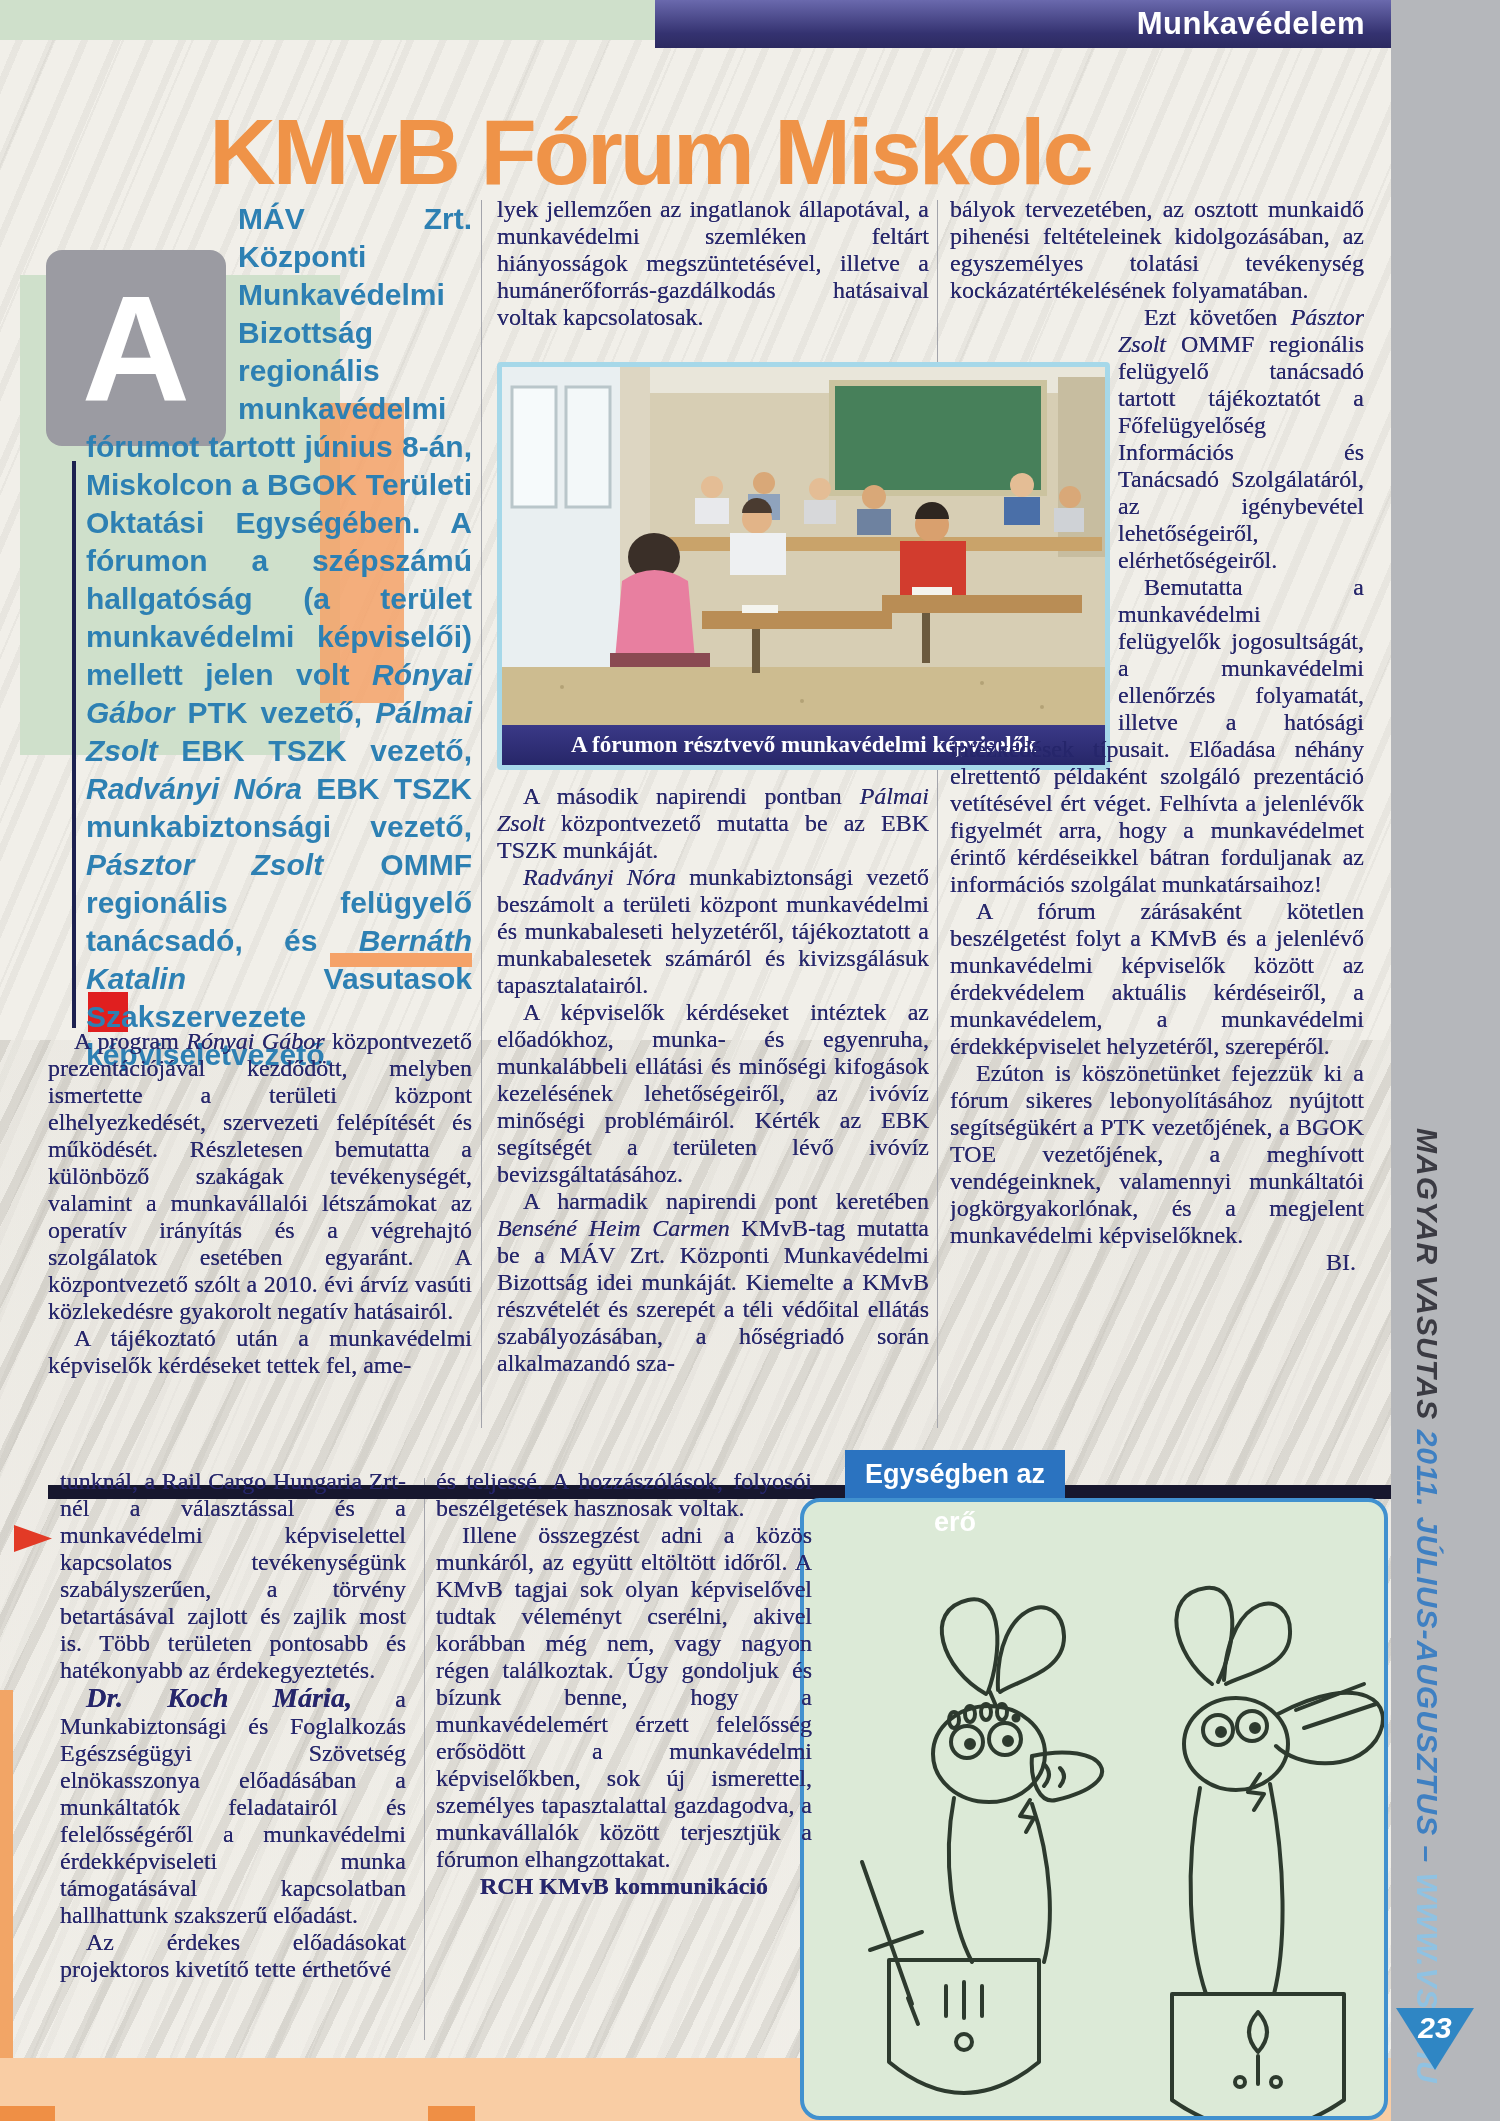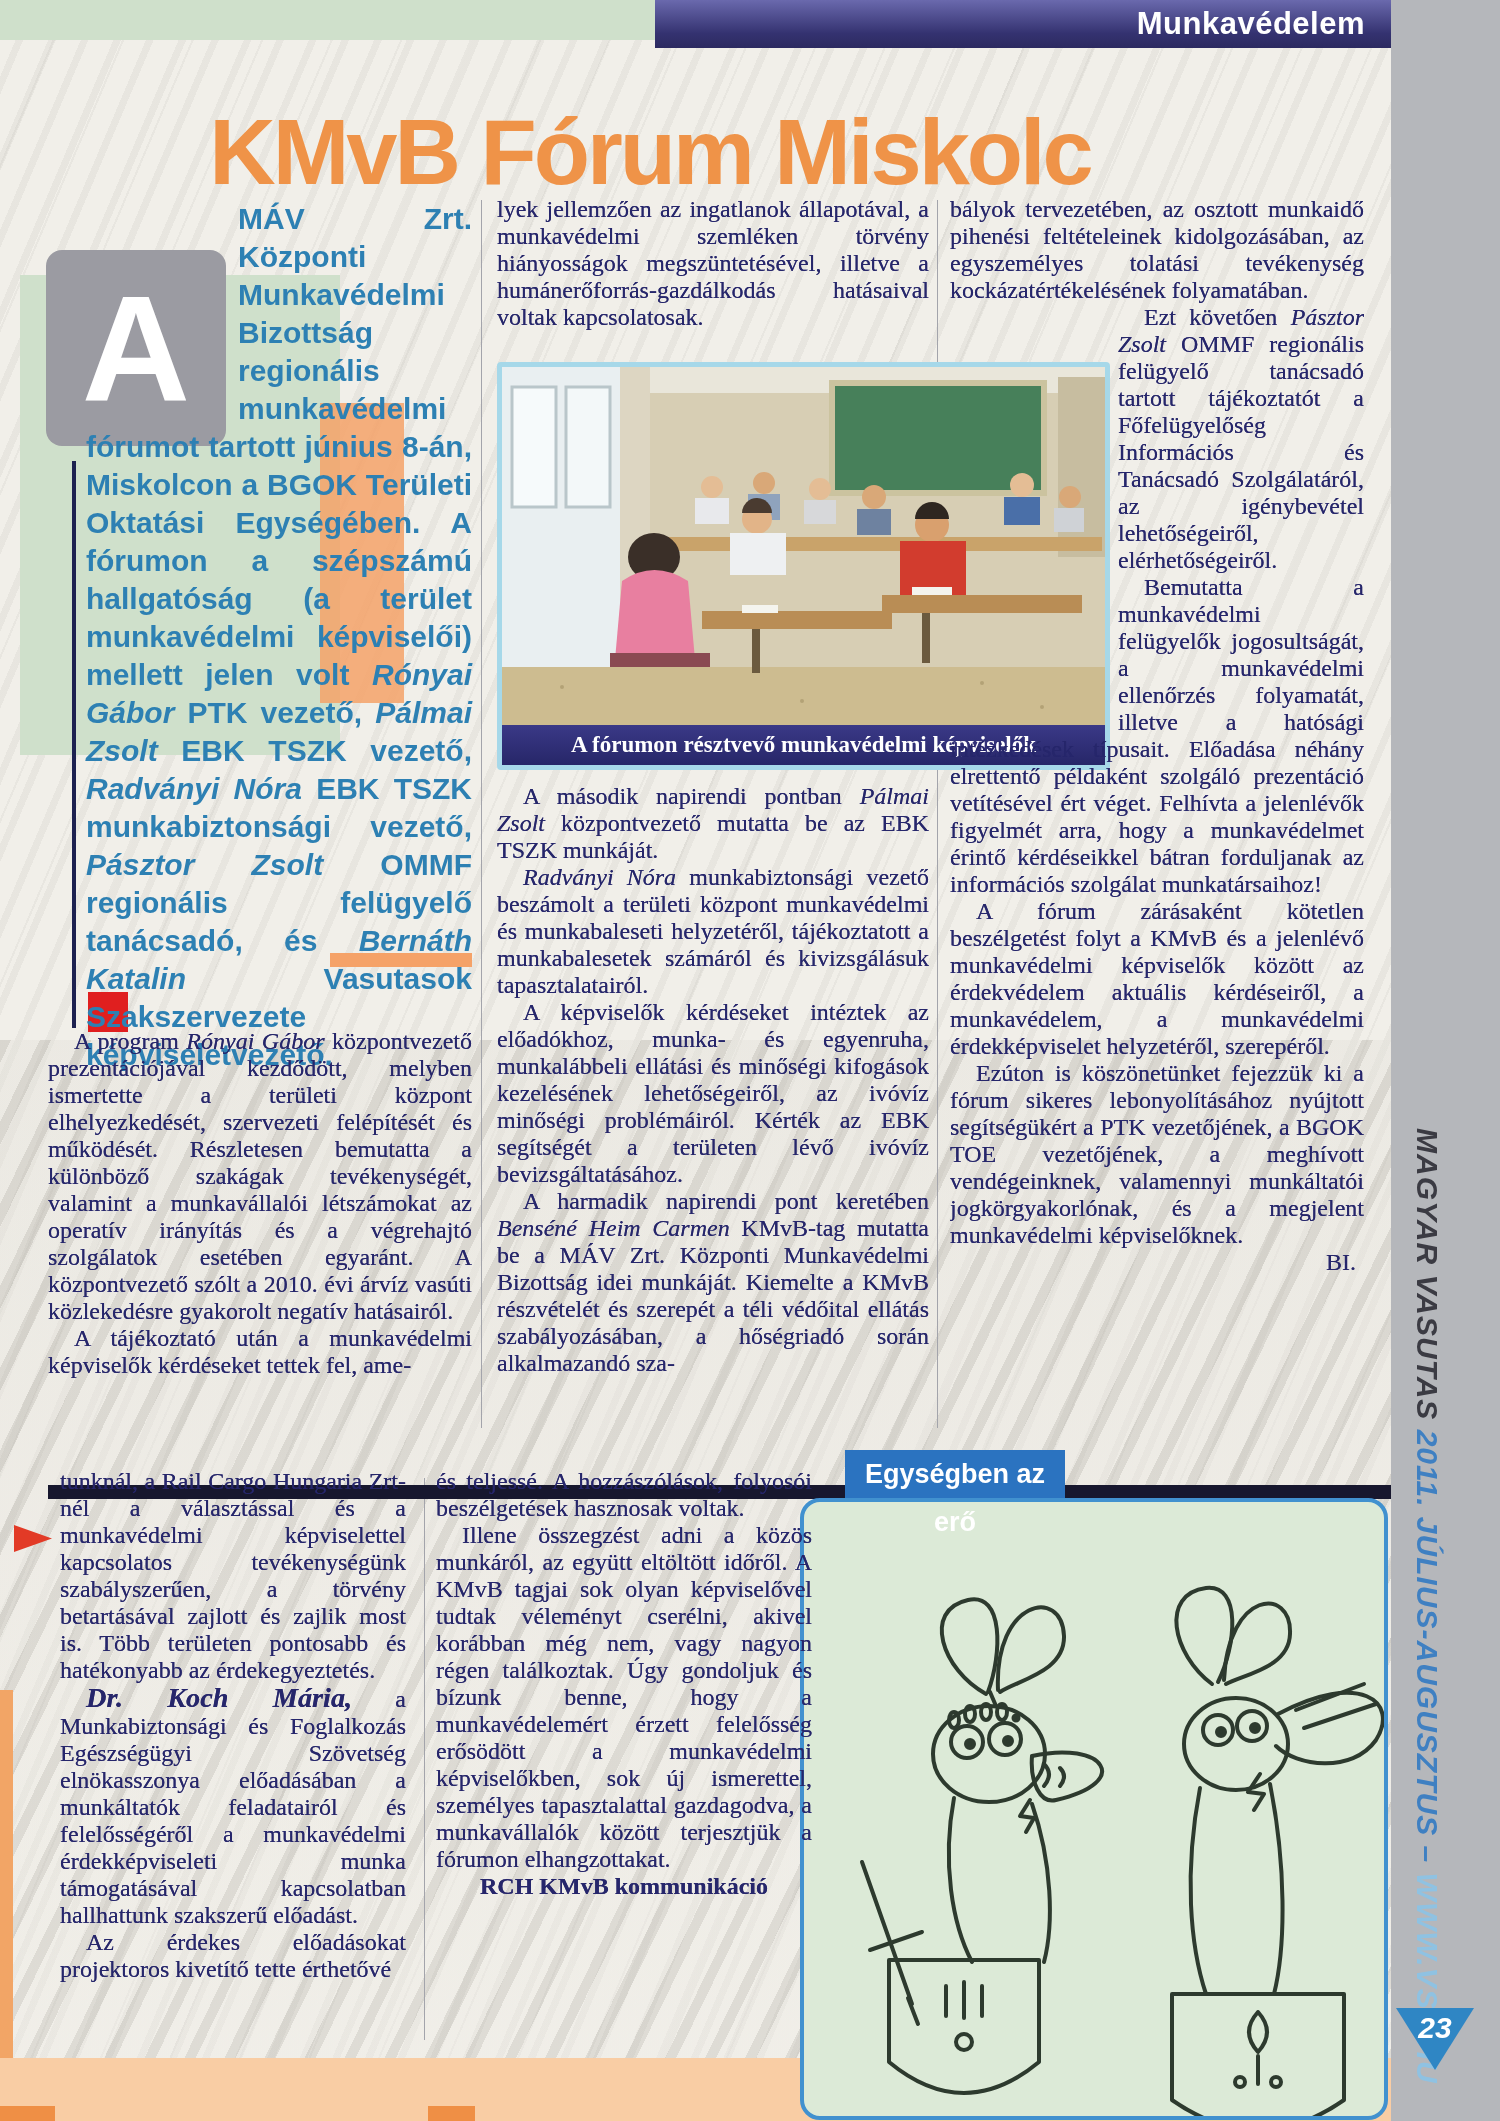--- a/index.html
+++ b/index.html
@@ -123,21 +123,21 @@
   <div class="abs red-square z2"></div>
 
   <div class="abs vrule vrule1 z1"></div>
   <div class="abs vrule vrule2 z1"></div>
 
   <div class="abs col1 body-text z3">
     <div class="plist"><p class="">A program <i>Rónyai Gábor</i> központvezető prezentációjával kezdődött, melyben ismertette a területi központ elhelyezkedését, szervezeti felépítését és működését. Részletesen bemutatta a különböző szakágak tevékenységét, valamint a munkavállalói létszámokat az operatív irányítás és a végrehajtó szolgálatok esetében egyaránt. A központvezető szólt a 2010. évi árvíz vasúti közlekedésre gyakorolt negatív hatásairól.</p><p class="">A tájékoztató után a munkavédelmi képviselők kérdéseket tettek fel, ame-</p></div>
   </div>
 
   <div class="abs col2 body-text z3">
-    <p class="noindent">lyek jellemzően az ingatlanok állapotával, a munkavédelmi szemléken törvény hiányosságok megszüntetésével, illetve a humánerőforrás-gazdálkodás hatásaival voltak kapcsolatosak.</p>
+    <p class="noindent">lyek jellemzően az ingatlanok állapotával, a munkavédelmi szemléken feltárt hiányosságok megszüntetésével, illetve a humánerőforrás-gazdálkodás hatásaival voltak kapcsolatosak.</p>
     <div class="photo-gap"></div>
     <div class="plist"><p class="">A második napirendi pontban <i>Pálmai Zsolt</i> központvezető mutatta be az EBK TSZK munkáját.</p><p class=""><i>Radványi Nóra</i> munkabiztonsági vezető beszámolt a területi központ munkavédelmi és munkabaleseti helyzetéről, tájékoztatott a munkabalesetek számáról és kivizsgálásuk tapasztalatairól.</p><p class="">A képviselők kérdéseket intéztek az előadókhoz, munka- és egyenruha, munkalábbeli ellátási és minőségi kifogások kezelésének lehetőségeiről, az ivóvíz minőségi problémáiról. Kérték az EBK segítségét a területen lévő ivóvíz bevizsgáltatásához.</p><p class="">A harmadik napirendi pont keretében <i>Benséné Heim Carmen</i> KMvB-tag mutatta be a MÁV Zrt. Központi Munkavédelmi Bizottság idei munkáját. Kiemelte a KMvB részvételét és szerepét a téli védőital ellátás szabályozásában, a hőségriadó során alkalmazandó sza-</p></div>
   </div>
 
   <div class="abs col3 body-text z3">
     <p class="noindent">bályok tervezetében, az osztott munkaidő pihenési feltételeinek kidolgozásában, az egyszemélyes tolatási tevékenység kockázatértékelésének folyamatában.</p>
     <div class="wrap-spacer"></div>
     <div class="plist"><p class="">Ezt követően <i>Pásztor Zsolt</i> OMMF regionális felügyelő tanácsadó tartott tájékoztatót a Főfelügyelőség Információs és Tanácsadó Szolgálatáról, az igénybevétel lehetőségeiről, elérhetőségeiről.</p><p class="">Bemutatta a munkavédelmi felügyelők jogosultságát, a munkavédelmi ellenőrzés folyamatát, illetve a hatósági intézkedések típusait. Előadása néhány elrettentő példaként szolgáló prezentáció vetítésével ért véget. Felhívta a jelenlévők figyelmét arra, hogy a munkavédelmet érintő kérdéseikkel bátran forduljanak az információs szolgálat munkatársaihoz!</p><p class="">A fórum zárásaként kötetlen beszélgetést folyt a KMvB és a jelenlévő munkavédelmi képviselők között az érdekvédelem aktuális kérdéseiről, a munkavédelem, a munkavédelmi érdekképviselet helyzetéről, szerepéről.</p><p class="">Ezúton is köszönetünket fejezzük ki a fórum sikeres lebonyolításához nyújtott segítségükért a PTK vezetőjének, a BGOK TOE vezetőjének, a meghívott vendégeinknek, valamennyi munkáltatói jogkörgyakorlónak, és a megjelent munkavédelmi képviselőknek.</p><p class=""></p></div>
     <p class="byline">BI.</p>
   </div>

